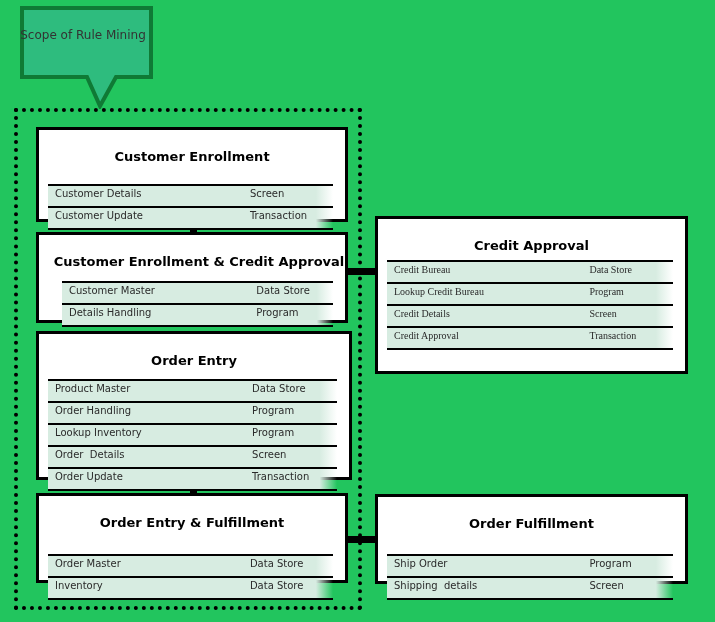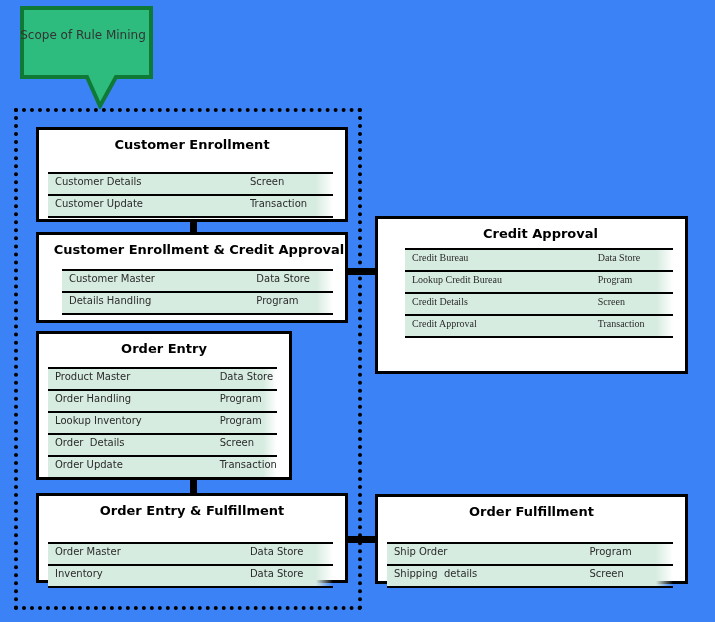--- a/index.html
+++ b/index.html
@@ -1,51 +1,51 @@
 <!DOCTYPE html>
 <html style="--callout-fill: #2ebc7e; --callout-border: #0f7a35; --row-fill: #d7ece1; --box-border: #000000;"><head>
 <meta charset="utf-8">
 <style>
   html,body{margin:0;padding:0;background:#fff;}
   .canvas{
-    position:relative;width:715px;height:622px;background:#3b82f6;
+    position:relative;width:715px;height:622px;background:#22c55e;
     font-family:"DejaVu Sans","Liberation Sans",sans-serif;overflow:hidden;
   }
   
   .scope-boundary{
     position:absolute;left:14px;top:108px;width:340px;height:494px;
     border:4px dotted #000;
   }
   
   .callout-wrap{position:absolute;left:18px;top:5px;width:140px;height:104px;z-index:3;}
   .callout-text{
     position:absolute;left:18px;top:28px;width:130px;text-align:center;
     font-size:12px;line-height:15px;color:#333;z-index:4;
   }
   
   .panel{
     position:absolute;background:#fff;border:3px solid #000;box-sizing:border-box;z-index:2;
   }
   .panel-title{
-    margin-top:7px;text-align:center;font-weight:bold;font-size:13px;color:#000;
+    margin-top:19px;text-align:center;font-weight:bold;font-size:13px;color:#000;
   }
   .rows{margin:0 12px 0 9px;border-bottom:2px solid #000;}
   .row{
     position:relative;height:20px;border-top:2px solid #000;
     background:linear-gradient(to right, var(--row-fill,#d7ece1) 94%, rgba(215,236,225,0) 100%);
     font-size:10px;color:#2a2a2a;
   }
   .cell{position:absolute;top:2px;white-space:pre;}
   .cell.name{left:7px;}
   .cell.type{left:54%;margin-left:48px;}
   .p1{left:36px;top:127px;width:312px;height:95px;}  .p1 .rows{margin-top:20px;}
   .p2{left:36px;top:232px;width:312px;height:91px;padding-left:14px;}  .p2 .rows{margin-top:12px;}
-  .p3{left:36px;top:331px;width:256px;height:149px;} .p3 .rows{margin-top:11px;text-align:center;}
+  .p3{left:36px;top:331px;width:316px;height:149px;} .p3 .rows{margin-top:11px;text-align:center;}
   .p4{left:36px;top:493px;width:312px;height:90px;}  .p4 .rows{margin-top:24px;}
-  .p5{left:375px;top:216px;width:313px;height:158px;padding-left:18px;}.p5 .rows{margin-top:7px;font-family:Liberation Serif, serif;}
+  .p5{left:375px;top:216px;width:313px;height:158px;}.p5 .rows{margin-top:7px;font-family:Liberation Serif, serif;}
   .p6{left:375px;top:494px;width:313px;height:90px;} .p6 .rows{margin-top:23px;}
   
   .conn{position:absolute;background:#000;z-index:1;}
   .vconn1{left:190px;top:218px;width:7px;height:18px;}
   .vconn2{left:190px;top:476px;width:7px;height:20px;}
   .hconn1{left:344px;top:268px;width:34px;height:7px;}
   .hconn2{left:344px;top:536px;width:34px;height:7px;}
 </style>
 </head>
 <body>

